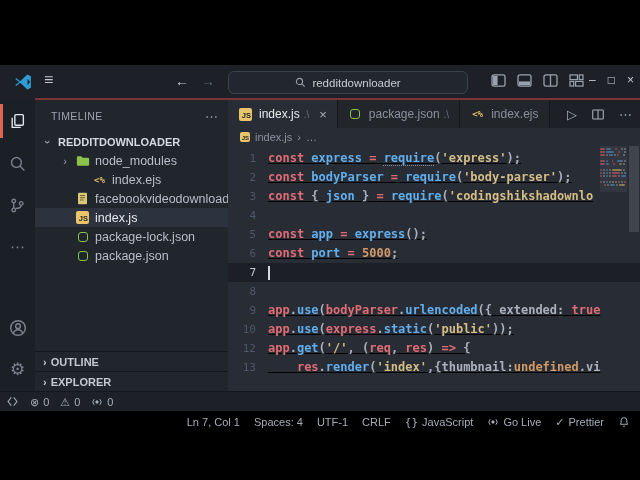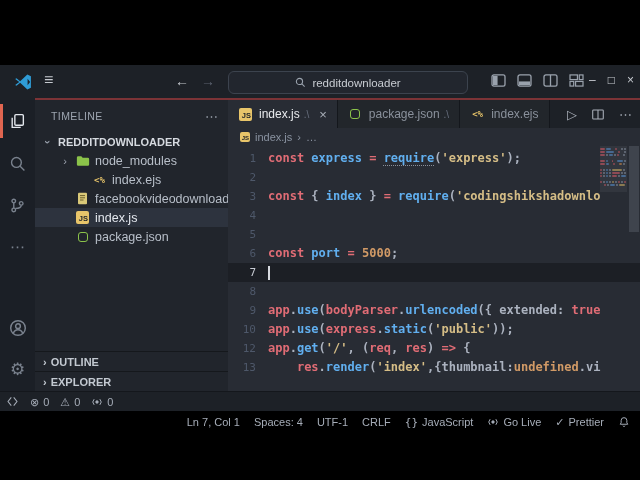--- a/index.html
+++ b/index.html
@@ -67,21 +67,21 @@
   #breadcrumb .js-badge{width:10px;height:10px;font-size:6px;}
 
   
   #code-wrap{flex:1;position:relative;overflow:hidden;font-family:"DejaVu Sans Mono","Liberation Mono",monospace;
              font-size:12px;line-height:19px;font-weight:bold;}
   #code{position:absolute;top:3px;left:0;right:0;}
   .cline{height:19px;display:flex;white-space:pre;position:relative;}
   .cline.current{background:rgba(0,0,0,.28);}
   .gutter{width:28px;text-align:right;color:#4e586a;font-size:11px;flex:0 0 28px;font-weight:normal;}
   .cline.current .gutter{color:#c8ccd4;}
-  .ctext{padding-left:12px;}
+  .ctext{padding-left:12px;text-decoration:underline;}
   .tok-red{color:#e06c75;}
   .tok-blue{color:#61afef;}
   .tok-str{color:#d5bd86;}
   .tok-num{color:#d19a66;}
   .tok-fg{color:#abb2bf;}
   .tok-dots{text-decoration:underline dotted #8a919c;text-underline-offset:3px;}
   .cursor{display:inline-block;width:1.5px;height:14px;background:#d7dae0;margin-top:2.5px;}
 
   
   #minimap{position:absolute;top:2px;right:13px;width:27px;}
@@ -248,20 +248,27 @@
             <span class="ficon">
               <span class="js-badge">JS</span>
             </span>
             <span>index.js</span>
           </div>
           <div class="row" style="padding-left: 25px;">
             <span class="chev"></span>
             <span class="ficon">
               <span class="npm-badge"></span>
             </span>
+            <span>package-lock.json</span>
+          </div>
+          <div class="row" style="padding-left: 25px;">
+            <span class="chev"></span>
+            <span class="ficon">
+              <span class="npm-badge"></span>
+            </span>
             <span>package.json</span>
           </div>
         </div>
       <div id="tree-gap"></div>
       <div id="sidebar-sections">
           <div class="section-row">
             <span class="chev">›</span>
             <span>OUTLINE</span>
           </div>
           <div class="section-row">
@@ -307,24 +314,24 @@
         </div>
       <div id="breadcrumb">
         <span class="js-badge">JS</span>
         <span>index.js</span>
         <span>›</span>
         <span>…</span>
       </div>
       <div id="code-wrap">
         <div id="code">
             <div class="cline"><span class="gutter">1</span><span class="ctext"><span class="tok-red">const </span><span class="tok-blue">express</span><span class="tok-fg"> </span><span class="tok-red">=</span><span class="tok-fg"> </span><span class="tok-blue tok-dots">require</span><span class="tok-fg">(</span><span class="tok-str">'express'</span><span class="tok-fg">);</span></span></div>
-            <div class="cline"><span class="gutter">2</span></div>
-            <div class="cline"><span class="gutter">3</span><span class="ctext"><span class="tok-red">const </span><span class="tok-fg">{ </span><span class="tok-blue">index</span><span class="tok-fg"> } </span><span class="tok-red">=</span><span class="tok-fg"> </span><span class="tok-blue">require</span><span class="tok-fg">(</span><span class="tok-str">'codingshikshadownlo</span></span></div>
+            <div class="cline"><span class="gutter">2</span><span class="ctext"><span class="tok-red">const </span><span class="tok-blue">bodyParser</span><span class="tok-fg"> </span><span class="tok-red">=</span><span class="tok-fg"> </span><span class="tok-blue">require</span><span class="tok-fg">(</span><span class="tok-str">'body-parser'</span><span class="tok-fg">);</span></span></div>
+            <div class="cline"><span class="gutter">3</span><span class="ctext"><span class="tok-red">const </span><span class="tok-fg">{ </span><span class="tok-blue">json</span><span class="tok-fg"> } </span><span class="tok-red">=</span><span class="tok-fg"> </span><span class="tok-blue">require</span><span class="tok-fg">(</span><span class="tok-str">'codingshikshadownlo</span></span></div>
             <div class="cline"><span class="gutter">4</span><span class="ctext"></span></div>
-            <div class="cline"><span class="gutter">5</span></div>
+            <div class="cline"><span class="gutter">5</span><span class="ctext"><span class="tok-red">const </span><span class="tok-blue">app</span><span class="tok-fg"> </span><span class="tok-red">=</span><span class="tok-fg"> </span><span class="tok-blue">express</span><span class="tok-fg">();</span></span></div>
             <div class="cline"><span class="gutter">6</span><span class="ctext"><span class="tok-red">const </span><span class="tok-blue">port</span><span class="tok-fg"> </span><span class="tok-red">=</span><span class="tok-fg"> </span><span class="tok-num">5000</span><span class="tok-fg">;</span></span></div>
             <div class="cline current"><span class="gutter">7</span><span class="ctext"><span class="cursor"></span></span></div>
             <div class="cline"><span class="gutter">8</span></div>
             <div class="cline"><span class="gutter">9</span><span class="ctext"><span class="tok-red">app</span><span class="tok-fg">.</span><span class="tok-blue">use</span><span class="tok-fg">(</span><span class="tok-red">bodyParser</span><span class="tok-fg">.</span><span class="tok-blue">urlencoded</span><span class="tok-fg">({ </span><span class="tok-fg">extended</span><span class="tok-fg">: </span><span class="tok-red">true</span></span></div>
             <div class="cline"><span class="gutter">10</span><span class="ctext"><span class="tok-red">app</span><span class="tok-fg">.</span><span class="tok-blue">use</span><span class="tok-fg">(</span><span class="tok-red">express</span><span class="tok-fg">.</span><span class="tok-blue">static</span><span class="tok-fg">(</span><span class="tok-str">'public'</span><span class="tok-fg">));</span></span></div>
             <div class="cline"><span class="gutter">12</span><span class="ctext"><span class="tok-red">app</span><span class="tok-fg">.</span><span class="tok-blue">get</span><span class="tok-fg">(</span><span class="tok-str">'/'</span><span class="tok-fg">, (</span><span class="tok-red">req</span><span class="tok-fg">, </span><span class="tok-red">res</span><span class="tok-fg">) </span><span class="tok-red">=&gt;</span><span class="tok-fg"> {</span></span></div>
             <div class="cline"><span class="gutter">13</span><span class="ctext"><span class="tok-fg">    </span><span class="tok-red">res</span><span class="tok-fg">.</span><span class="tok-blue">render</span><span class="tok-fg">(</span><span class="tok-str">'index'</span><span class="tok-fg">,{</span><span class="tok-fg">thumbnail</span><span class="tok-fg">:</span><span class="tok-num">undefined</span><span class="tok-fg">.</span><span class="tok-fg">vi</span></span></div>
           </div>
         <div id="minimap-slider"></div>
         <div id="minimap">

